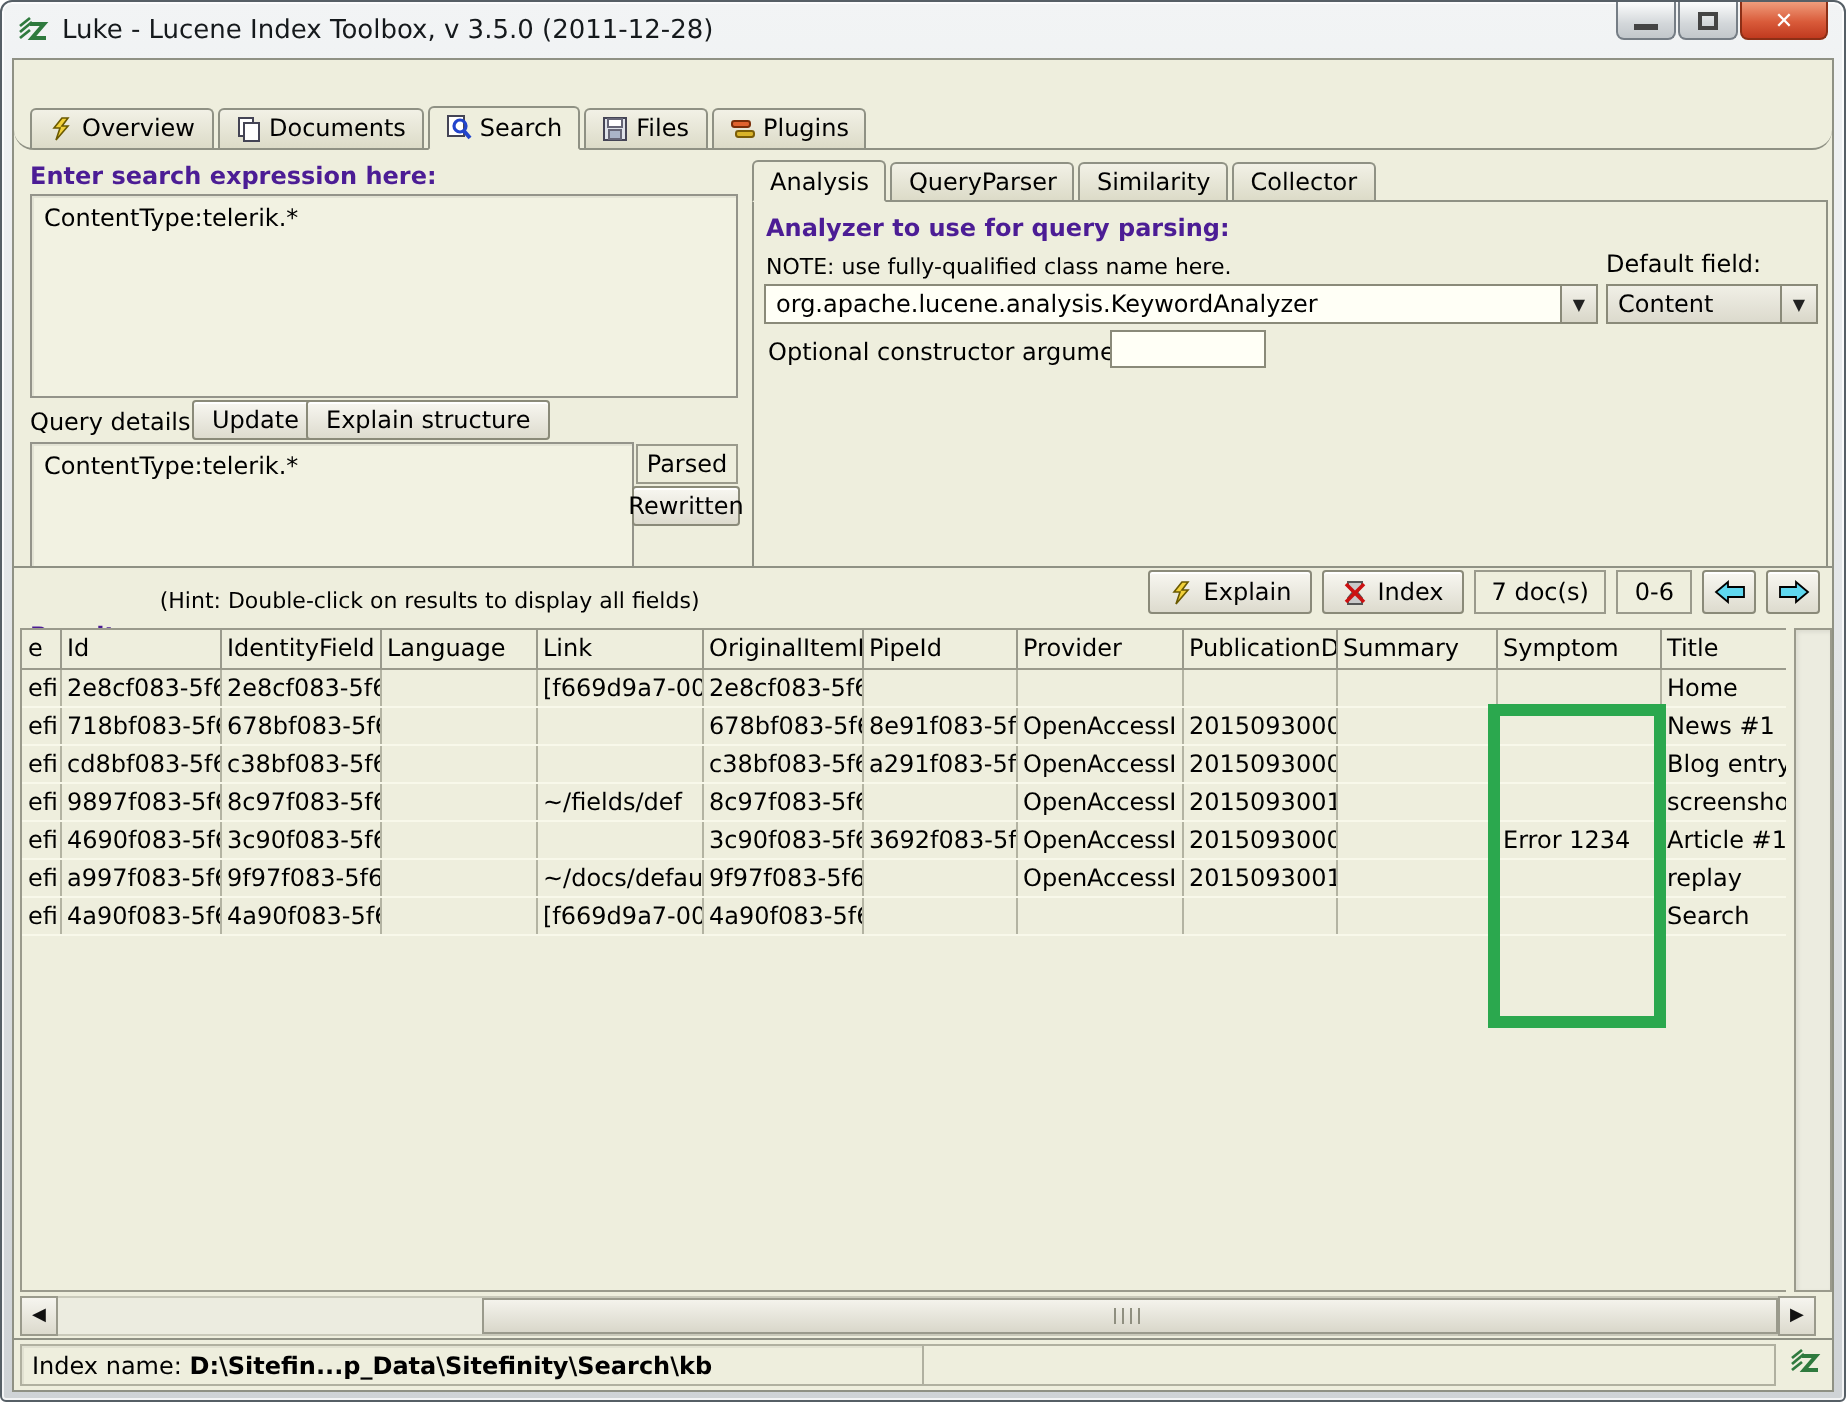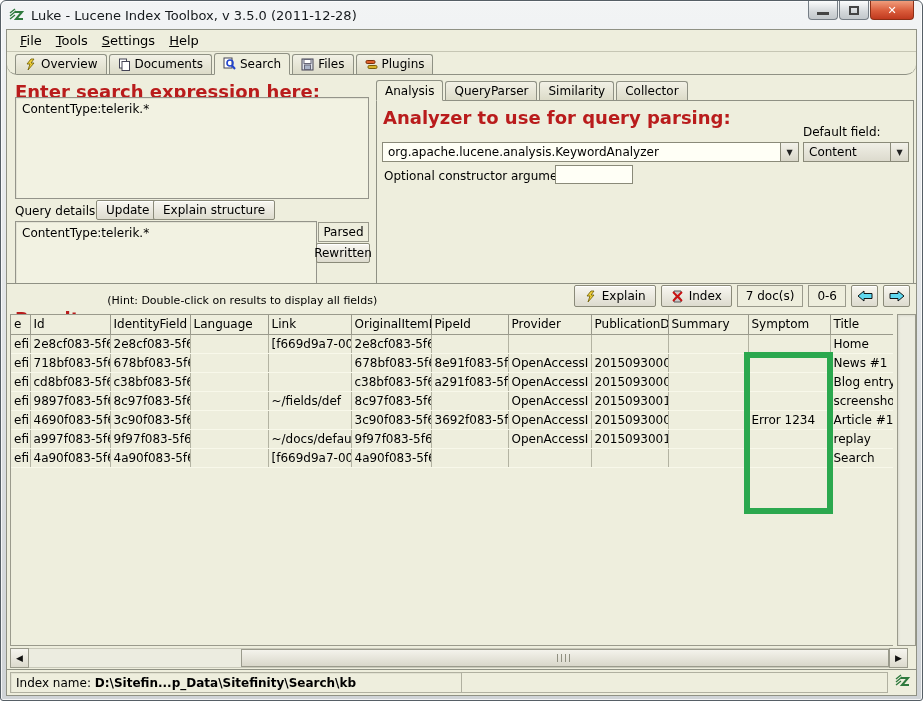--- a/index.html
+++ b/index.html
@@ -35,21 +35,21 @@
   .menu-item::first-letter { text-decoration: underline; }
 
   .tabrow { position: absolute; top: 23px; left: 0; right: 0; height: 22px; display: flex; align-items: flex-end; padding-left: 8px; border-bottom: 1px solid #8f9184; border-radius: 10px; }
   .tab {
     display: flex; align-items: center; gap: 4px; font-size: 12px;
     border: 1px solid #8f9184; border-bottom: none; border-radius: 3px 3px 0 0;
     background: linear-gradient(#f2f1e6, #dcdbc8); padding: 2px 8px 3px; margin-right: 2px; height: 20px;
   }
   .tab.selected { background: #eeeedd; height: 22px; position: relative; z-index: 2; margin-bottom: -1px; border-bottom: 1px solid #eeeedd; }
 
-  .label-bold { font-weight: bold; font-size: 18px; color: #b91c1c; }
+  .label-bold { font-weight: bold; font-size: 12px; color: #4c1d95; }
   .label { font-size: 12px; color: #000000; }
   .label-small { font-size: 11px; color: #000; }
 
   .btn {
     font-family: "DejaVu Sans", sans-serif; font-size: 12px; color: #000;
     background: linear-gradient(#f8f7f1, #dddbce); border: 1px solid #8a8a79; border-radius: 2px;
     box-shadow: inset 0 1px 0 #ffffff; padding: 1px 9px; display: inline-flex; align-items: center; gap: 5px; height: 20px;
   }
   .flatbox { font-size: 12px; border: 1px solid #9a9a8c; background: #eeeedd; display: inline-flex; align-items: center; padding: 1px 8px; height: 20px; }
 
@@ -126,26 +126,20 @@
             <span class="glyph-max"></span>
           </div>
         <div class="win-btn close">
             <span>✕</span>
           </div>
       </div>
     </div>
 
     <div class="client">
 
-      <div class="menubar">
-        <span class="menu-item">File</span>
-        <span class="menu-item">Tools</span>
-        <span class="menu-item">Settings</span>
-        <span class="menu-item">Help</span>
-      </div>
 
       <div class="tabrow">
         <div class="tab">
           <svg class="icon12" viewBox="0 0 13 13">
               <path d="M7 1 L3 6 h3 l-2 6 6-7 H7 l3-4 z" fill="#f2d13a" stroke="#6b5a00" stroke-width="0.8"></path>
             </svg>
           <span>Overview</span>
         </div>
         <div class="tab">
           <svg class="icon12" viewBox="0 0 13 13">
@@ -192,20 +186,21 @@
       <button class="btn" style="position:absolute;left:309px;top:213px;width:54px;justify-content:center;padding:1px 3px;">Rewritten</button>
 
       <div style="position:absolute;left:369px;top:50px;display:flex;align-items:flex-end;">
         <div class="subtab selected">Analysis</div>
         <div class="subtab">QueryParser</div>
         <div class="subtab">Similarity</div>
         <div class="subtab">Collector</div>
       </div>
       <div style="position:absolute;left:369px;top:70px;width:538px;height:194px;border:1px solid #8f9184;">
         <span class="label-bold" style="position:absolute;left:6px;top:6px;">Analyzer to use for query parsing:</span>
+        <span class="label-small" style="position:absolute;left:6px;top:26px;">NOTE: use fully-qualified class name here.</span>
         <span class="label" style="position:absolute;left:426px;top:24px;">Default field:</span>
 
         <div class="combo" style="position:absolute;left:5px;top:41px;width:417px;">
           <span class="combo-text">org.apache.lucene.analysis.KeywordAnalyzer</span>
           <span class="combo-btn">▼</span>
         </div>
         <div class="combo gray" style="position:absolute;left:426px;top:41px;width:106px;">
           <span class="combo-text">Content</span>
           <span class="combo-btn">▼</span>
         </div>

